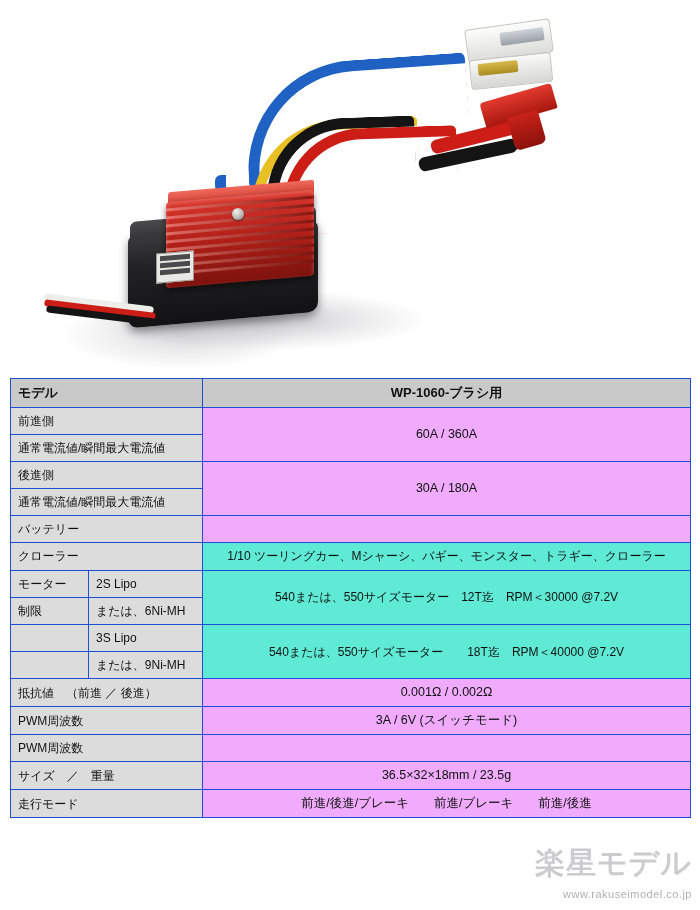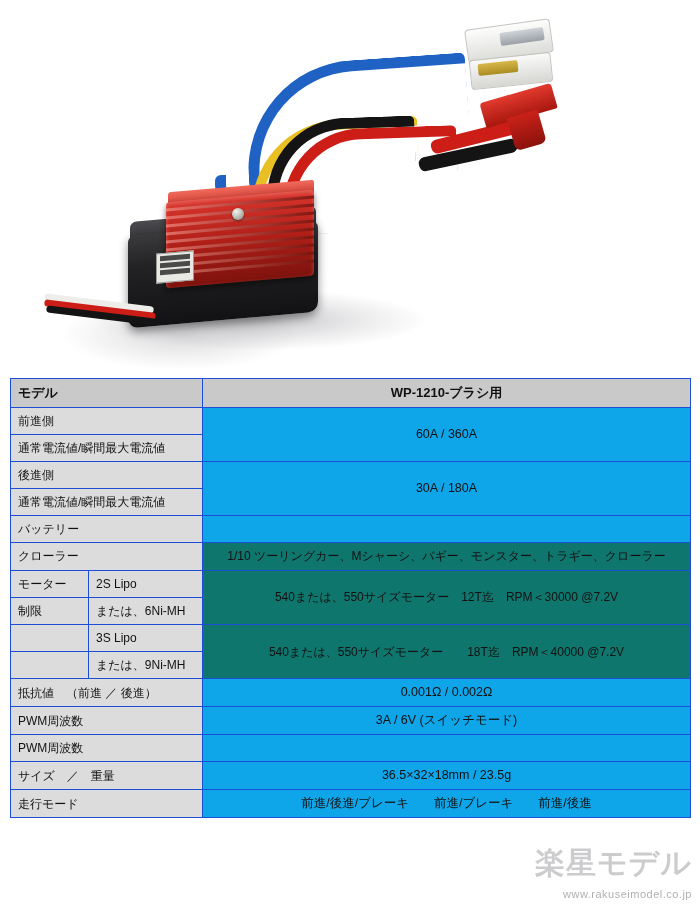--- a/index.html
+++ b/index.html
@@ -278,26 +278,26 @@
     background: #dcdcdc;
     white-space: nowrap;
     font-size: 12px;
   }
   .lbl-sub {
     background: #dcdcdc;
     font-size: 12px;
     white-space: nowrap;
   }
   .val {
-    background: #0ea5e9;
+    background: #f0abfc;
     text-align: center;
     font-size: 12.5px;
   }
   .val-left {
-    background: #0f766e;
+    background: #5eead4;
     text-align: center;
     font-size: 12px;
     margin-top: 24px;
   }
 
   
   .watermark {
     position: absolute;
     right: 8px; bottom: 10px;
     width: 190px;
@@ -382,21 +382,21 @@
   <div class="table-wrap">
     <table class="spec">
       <colgroup>
         <col style="width:78px">
         <col style="width:114px">
         <col style="width:488px">
       </colgroup>
       <tbody>
         <tr>
           <td class="hdr-label" colspan="2">モデル</td>
-          <td class="hdr-value">WP-1210-ブラシ用</td>
+          <td class="hdr-value">WP-1060-ブラシ用</td>
         </tr>
 
         <tr>
           <td class="lbl" colspan="2">前進側</td>
           <td class="val" rowspan="2">60A  /  360A</td>
         </tr>
         <tr>
           <td class="lbl" colspan="2">通常電流値/瞬間最大電流値</td>
         </tr>
 

